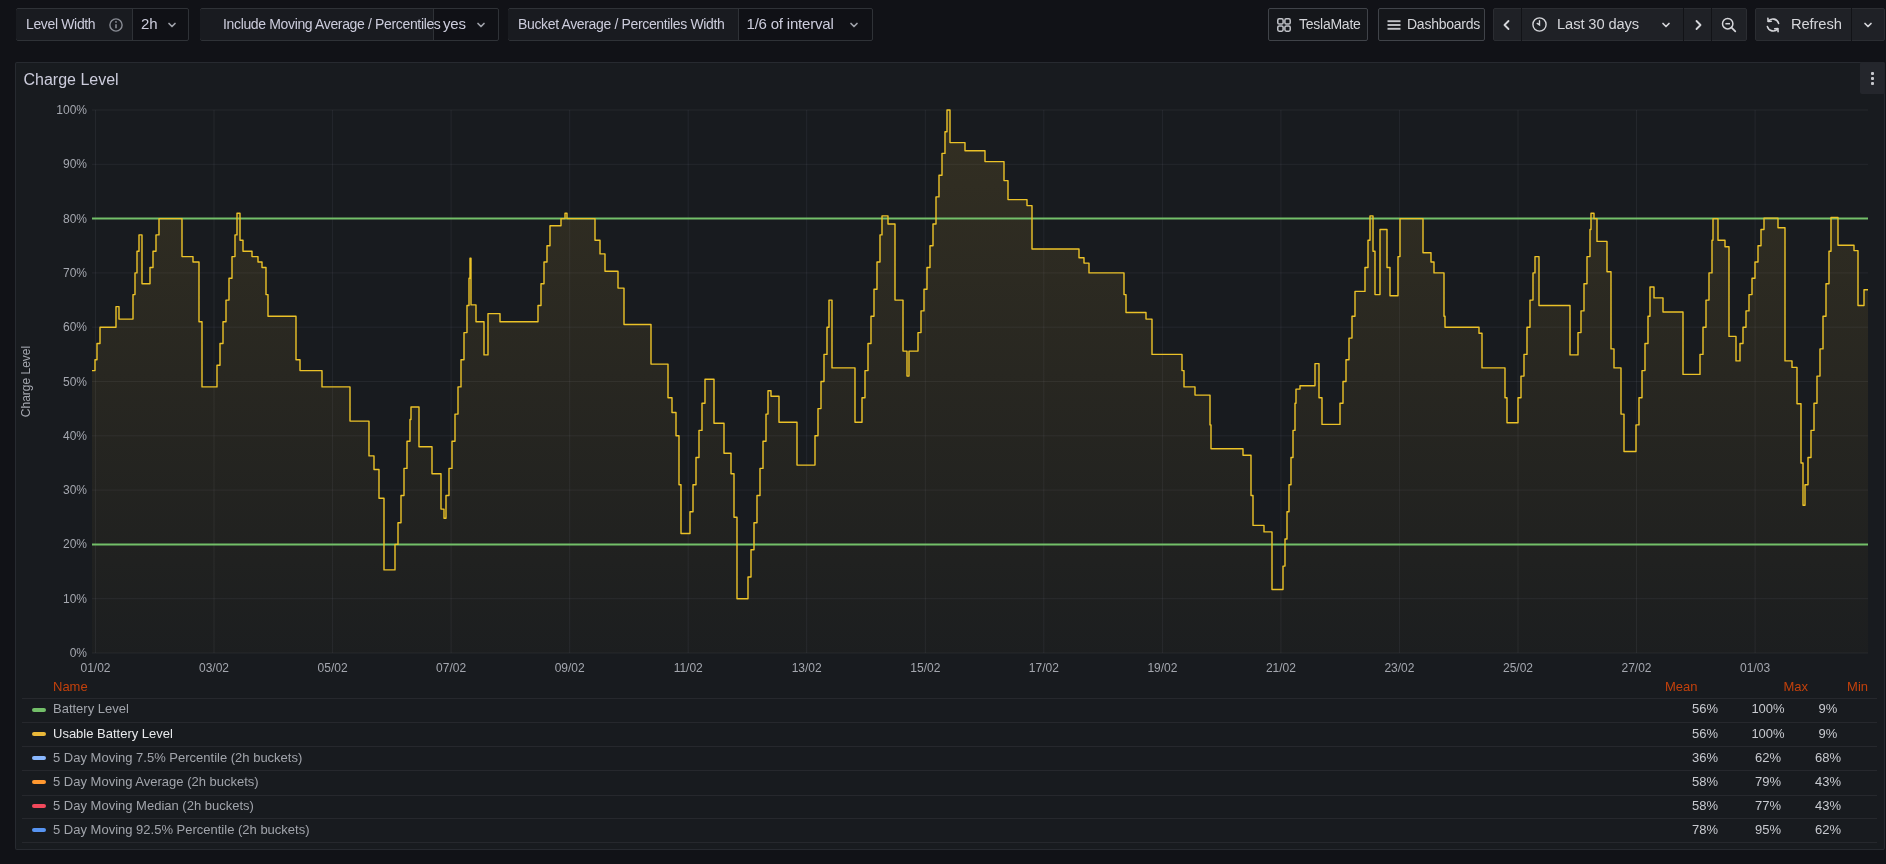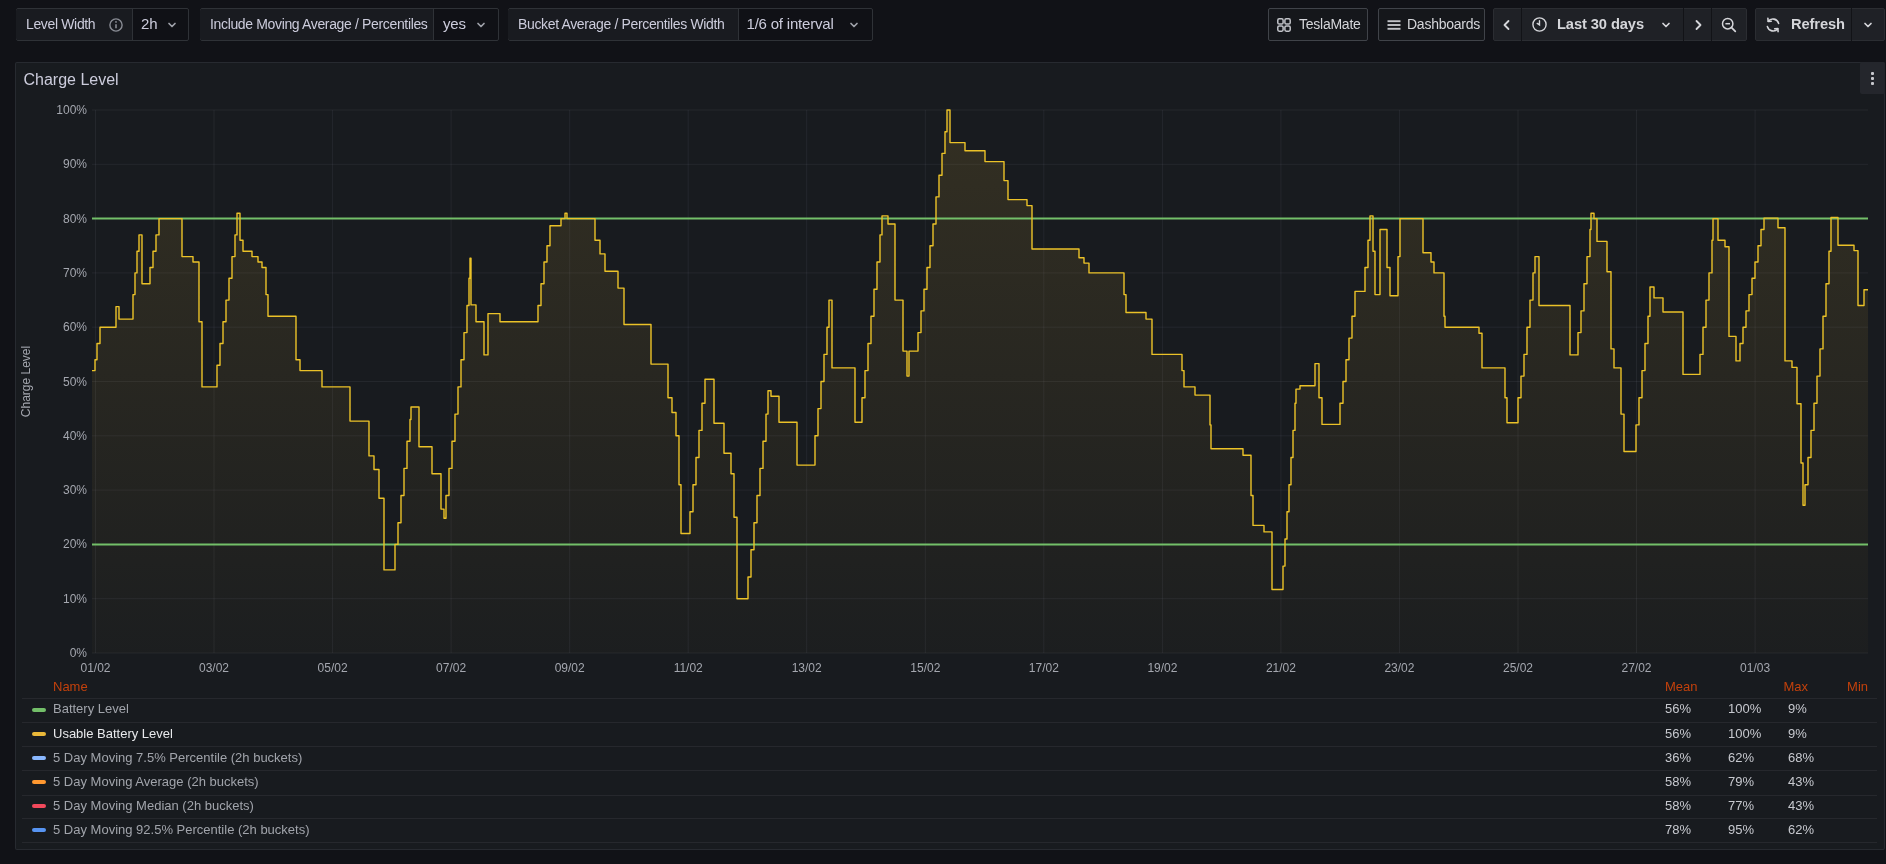--- a/index.html
+++ b/index.html
@@ -7,51 +7,51 @@
 .vb { position:absolute; top:8px; height:33px; background:#101116;
   border:1px solid #2f3237; border-radius:2px; }
 .vbl { position:absolute; top:9px; height:31px; background:#191b20; border-radius:2px 0 0 2px; }
 .vsep { position:absolute; top:9px; height:31px; width:1px; background:#2f3237; }
 .tlab { position:absolute; top:16px; font-size:14px; font-weight:500; color:#ccccdc; letter-spacing:-0.35px; line-height:17px; }
 .tval { position:absolute; top:15px; font-size:15px; font-weight:400; color:#ccccdc; letter-spacing:-0.2px; line-height:17px; }
 .ob { position:absolute; top:8px; height:33px; background:#15171b; border:1px solid #404349; border-radius:2px; }
 .obt { position:absolute; top:16px; font-size:14px; font-weight:500; color:#d5d6da; letter-spacing:-0.25px; }
 .fb { position:absolute; top:8px; height:33px; background:#1f2126; border:1px solid #2b2d32; border-radius:2px; }
 .fsep { position:absolute; top:8px; height:33px; width:1px; background:#121317; }
-.fbt { position:absolute; top:15.5px; font-size:14.7px; font-weight:700; color:#d5d6da; letter-spacing:-0.1px; }
+.fbt { position:absolute; top:15.5px; font-size:14.7px; font-weight:400; color:#d5d6da; letter-spacing:-0.1px; }
 .panel { position:absolute; left:15px; top:61.5px; width:1869.5px; height:788px;
   background:#181b1f; border:1px solid rgba(204,204,220,0.09); border-radius:2px; }
 .ptitle { position:absolute; left:23.5px; top:71px; font-size:16px; font-weight:500; color:#ccccdc; }
 .kebab { position:absolute; left:1860px; top:62px; width:24.5px; height:32px; background:#24262c; border-radius:2px; }
 .kdot { position:absolute; width:3px; height:3px; border-radius:1px; background:#c7c8cd; left:1870.5px; }
 .lh { position:absolute; font-size:13px; font-weight:500; color:#c2410c; }
 .lsep { position:absolute; left:22px; width:1855px; height:1px; background:rgba(204,204,220,0.08); }
 .lmark { position:absolute; left:31.5px; width:14px; height:4px; border-radius:2px; }
 .lname { position:absolute; left:53px; font-size:13px; color:#a1a4ab; }
 .lnameh { position:absolute; left:53px; font-size:13px; font-weight:500; color:#e8e9ec; }
-.lval { position:absolute; width:80px; text-align:left; font-size:13px; color:#c7c9cf; }
+.lval { position:absolute; width:80px; text-align:center; font-size:13px; color:#c7c9cf; }
 </style></head>
 <body>
 <div class="vb" style="left:15.5px;width:173.5px"></div>
 <div class="vbl" style="left:15.5px;width:116.0px"></div>
 <div class="vsep" style="left:131.5px"></div>
 <div class="tlab" style="left:26px">Level Width</div>
 <svg style="position:absolute;left:108.5px;top:17.5px" width="14" height="14" viewBox="0 0 14 14">
     <circle cx="7" cy="7" r="6.1" fill="none" stroke="#898c94" stroke-width="1.4"></circle>
     <line x1="7" y1="6.2" x2="7" y2="10.2" stroke="#898c94" stroke-width="1.6"></line>
     <circle cx="7" cy="3.9" r="0.9" fill="#898c94"></circle>
   </svg>
 <div class="tval" style="left:141px">2h</div>
 <svg style="position:absolute;left:167.0px;top:19.5px" width="10" height="10" viewBox="0 0 10 10">
     <polyline points="2,3.5 5,6.5 8,3.5" fill="none" stroke="#9fa2aa" stroke-width="1.7" stroke-linecap="round" stroke-linejoin="round"></polyline>
   </svg>
 <div class="vb" style="left:199.5px;width:299.0px"></div>
 <div class="vbl" style="left:199.5px;width:233.3px"></div>
 <div class="vsep" style="left:432.8px"></div>
-<div class="tlab" style="left:210px">Include Moving Average / Percentiles</div>
+<div class="tlab" style="left:223px">Include Moving Average / Percentiles</div>
 <div class="tval" style="left:443px">yes</div>
 <svg style="position:absolute;left:476.0px;top:19.5px" width="10" height="10" viewBox="0 0 10 10">
     <polyline points="2,3.5 5,6.5 8,3.5" fill="none" stroke="#9fa2aa" stroke-width="1.7" stroke-linecap="round" stroke-linejoin="round"></polyline>
   </svg>
 <div class="vb" style="left:507.5px;width:365.5px"></div>
 <div class="vbl" style="left:507.5px;width:230.29999999999995px"></div>
 <div class="vsep" style="left:737.8px"></div>
 <div class="tlab" style="left:518px">Bucket Average / Percentiles Width</div>
 <div class="tval" style="left:746.5px">1/6 of interval</div>
 <svg style="position:absolute;left:849.0px;top:19.5px" width="10" height="10" viewBox="0 0 10 10">

